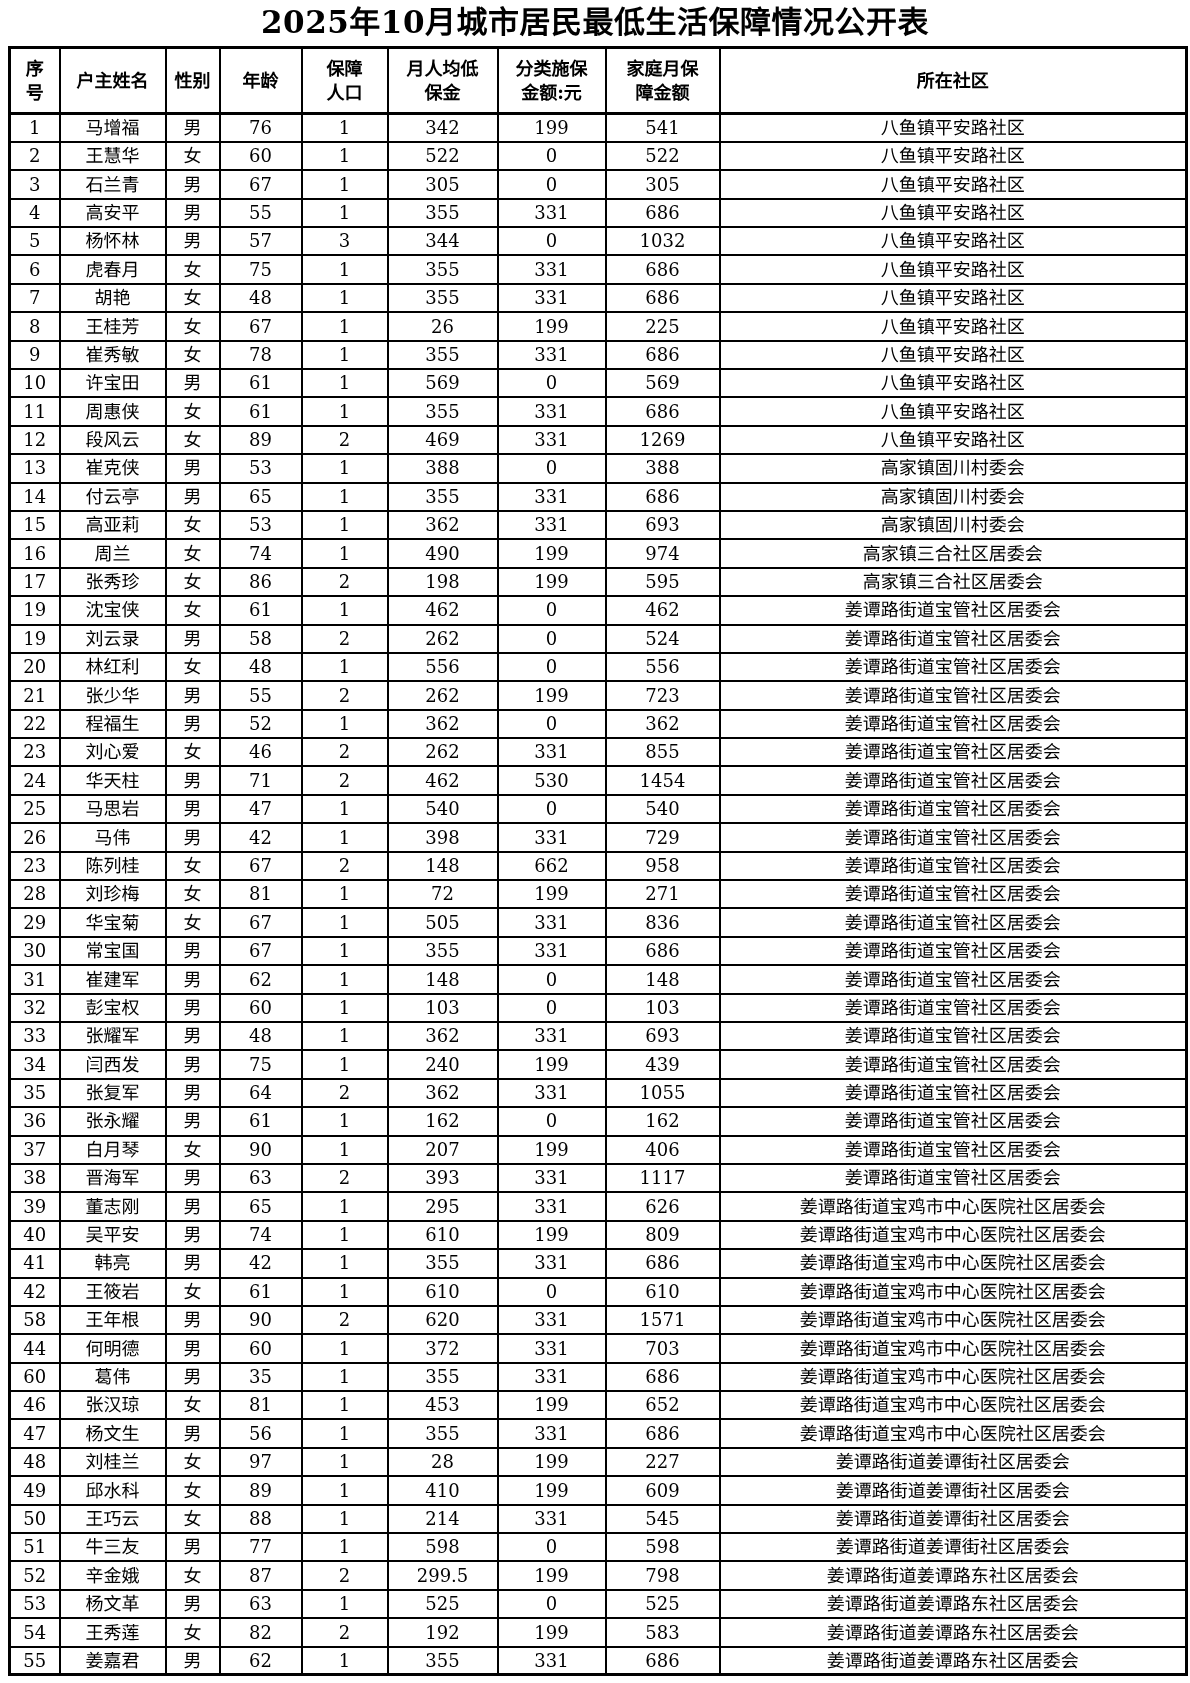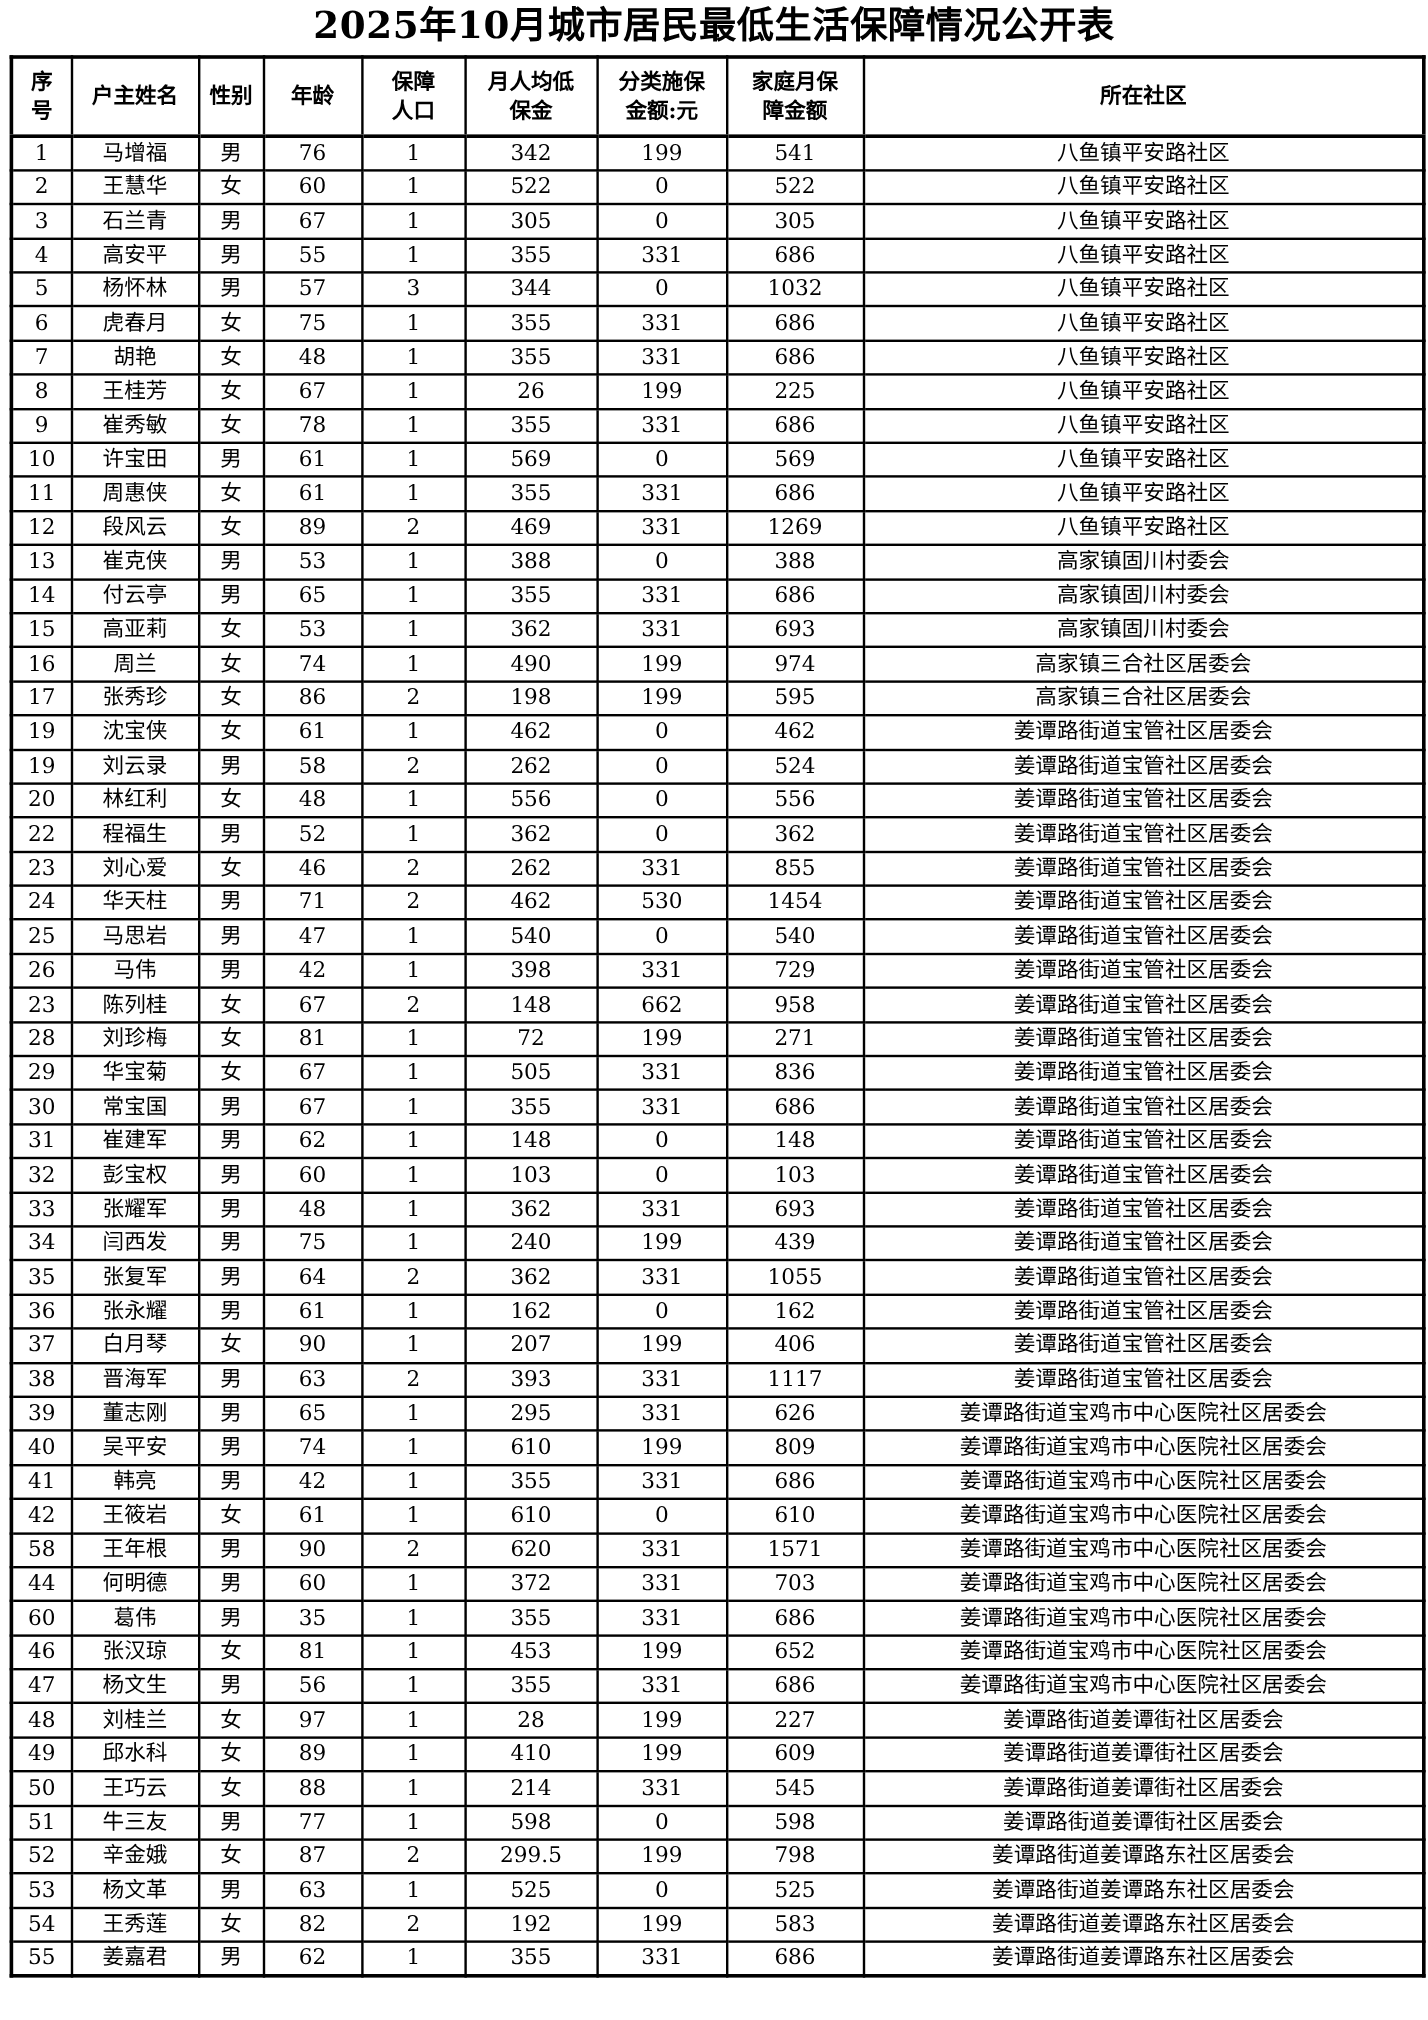--- a/index.html
+++ b/index.html
@@ -299,20 +299,31 @@
           <td>林红利</td>
           <td>女</td>
           <td>48</td>
           <td>1</td>
           <td>556</td>
           <td>0</td>
           <td>556</td>
           <td>姜谭路街道宝管社区居委会</td>
         </tr>
         <tr>
+          <td>21</td>
+          <td>张少华</td>
+          <td>男</td>
+          <td>55</td>
+          <td>2</td>
+          <td>262</td>
+          <td>199</td>
+          <td>723</td>
+          <td>姜谭路街道宝管社区居委会</td>
+        </tr>
+        <tr>
           <td>22</td>
           <td>程福生</td>
           <td>男</td>
           <td>52</td>
           <td>1</td>
           <td>362</td>
           <td>0</td>
           <td>362</td>
           <td>姜谭路街道宝管社区居委会</td>
         </tr>

